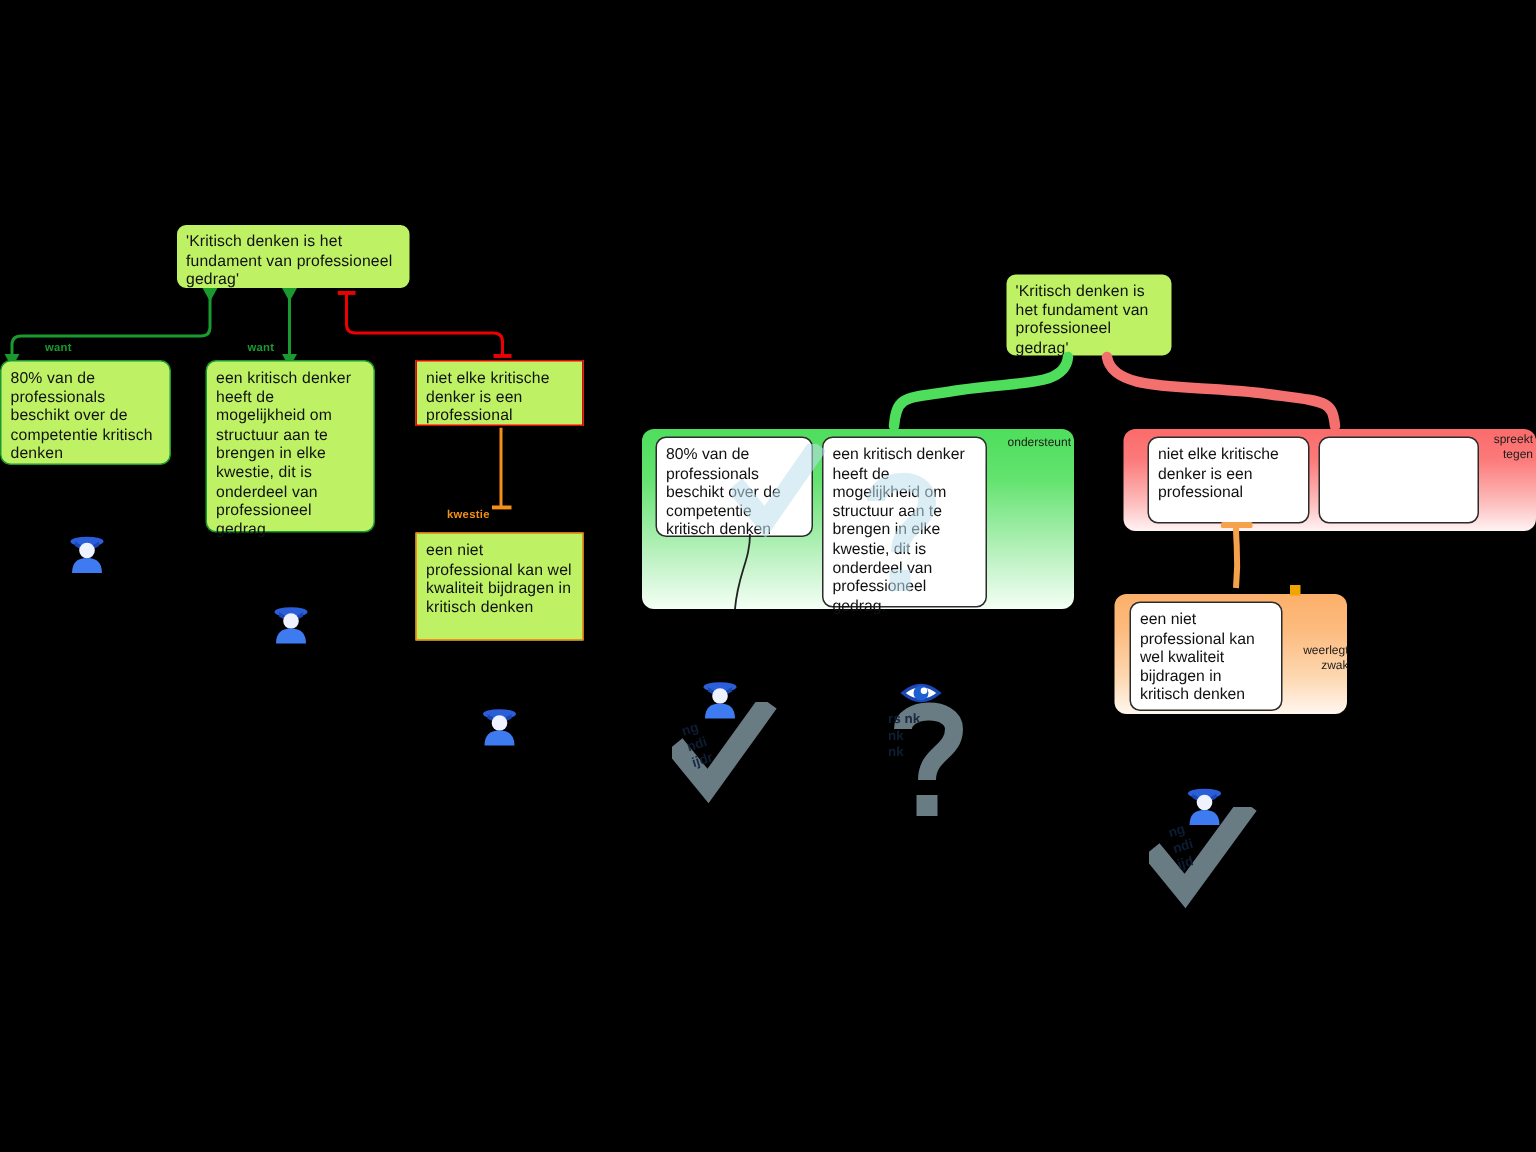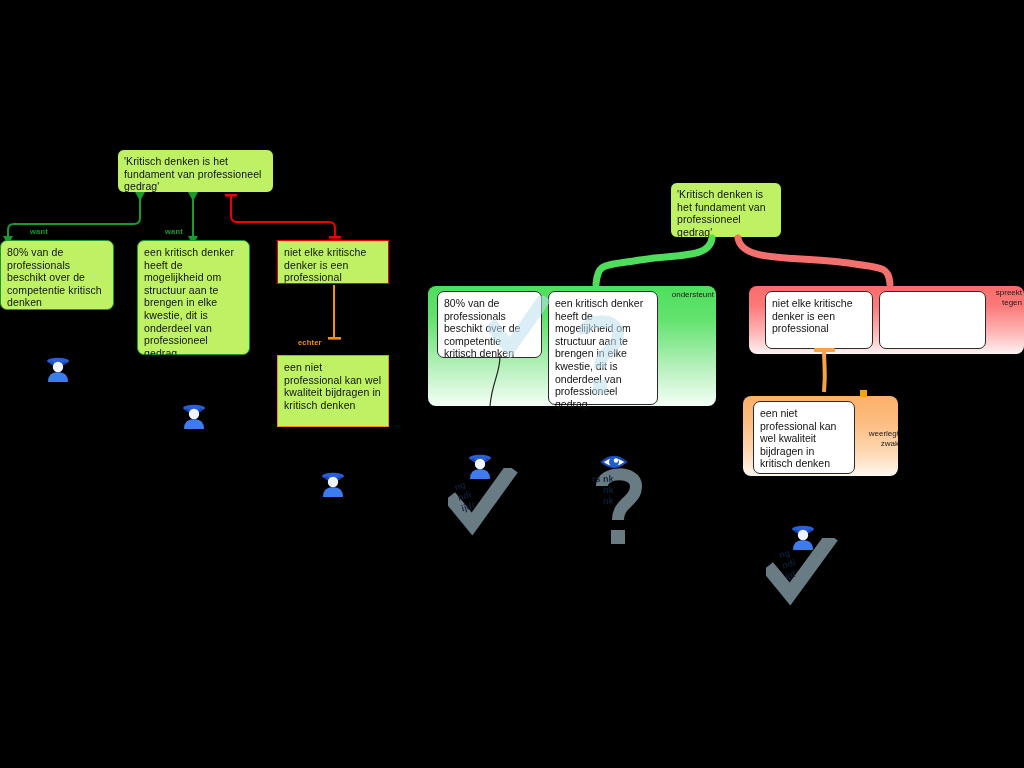--- a/index.html
+++ b/index.html
@@ -98,21 +98,21 @@
     <path d="M6,4 L6,24 Q6,30 12,30 L104,30 Q110,30 110,36 L110,46" stroke="#ee0000" stroke-width="2" fill="none"></path>
     <rect x="0" y="2" width="12" height="2.6" fill="#ee0000"></rect>
     <rect x="104" y="44" width="12" height="2.6" fill="#ee0000"></rect>
   </svg>
   <div class="lbl red" style="left:316px;top:223px;margin-top:19px;">maar</div>
 
   <svg class="ln" style="left:322px;top:285px;width:40px;height:65px;">
     <path d="M12,0 L12,54" stroke="#f59017" stroke-width="2" fill="none"></path>
     <rect x="6" y="52" width="13" height="2.6" fill="#f59017"></rect>
   </svg>
-  <div class="lbl orange" style="left:298px;top:338px;">echter</div>
+  <div class="lbl orange" style="left:298px;top:338px;">kwestie</div>
 
   <div class="node rounded b-green" style="left:0px;top:240px;width:114px;height:70px;">80% van de professionals beschikt over de competentie kritisch denken</div>
 
   <div class="node rounded b-green" style="left:137px;top:240px;width:113px;height:115px;">een kritisch denker heeft de mogelijkheid om structuur aan te brengen in elke kwestie, dit is onderdeel van professioneel gedrag.</div>
 
   <div class="node b-red" style="left:277px;top:240px;width:112px;height:44px;">niet elke kritische denker is een professional</div>
 
   <div class="node b-orange" style="left:277px;top:355px;width:112px;height:72px;">een niet professional kan wel kwaliteit bijdragen in kritisch denken</div>
 
   <div class="node rounded b-black" style="left:670px;top:182px;width:112px;height:56px;">'Kritisch denken is het fundament van professioneel gedrag'</div>
@@ -165,21 +165,21 @@
     <path d="M6,34 L24,56 L60,6" stroke="#bfe0ee" stroke-width="14" fill="none" stroke-linecap="square"></path>
   </svg>
   <div class="wm-text" style="left:458px;top:480px;transform:rotate(-18deg);opacity:.9;">ng
 ndi
 ijdr</div>
 
   <svg class="wm" style="left:592px;top:466px;width:56px;height:80px;">
     <path d="M10,20 C10,5 44,4 44,20 C44,36 26,36 26,54" stroke="#bfe0ee" stroke-width="12" fill="none"></path>
     <rect x="19" y="64" width="14" height="14" fill="#bfe0ee"></rect>
   </svg>
-  <div class="wm-text" style="left:592px;top:474px;opacity:.9;text-align:right;">rs  nk
+  <div class="wm-text" style="left:592px;top:474px;opacity:.9;">rs  nk
 nk
 nk</div>
 
   <svg class="wm" style="left:766px;top:538px;width:72px;height:70px;">
     <path d="M6,34 L24,56 L62,4" stroke="#bfe0ee" stroke-width="14" fill="none" stroke-linecap="square"></path>
   </svg>
   <div class="wm-text" style="left:782px;top:548px;transform:rotate(-16deg);opacity:.9;">ng
 ndi
 ijd</div>
 

